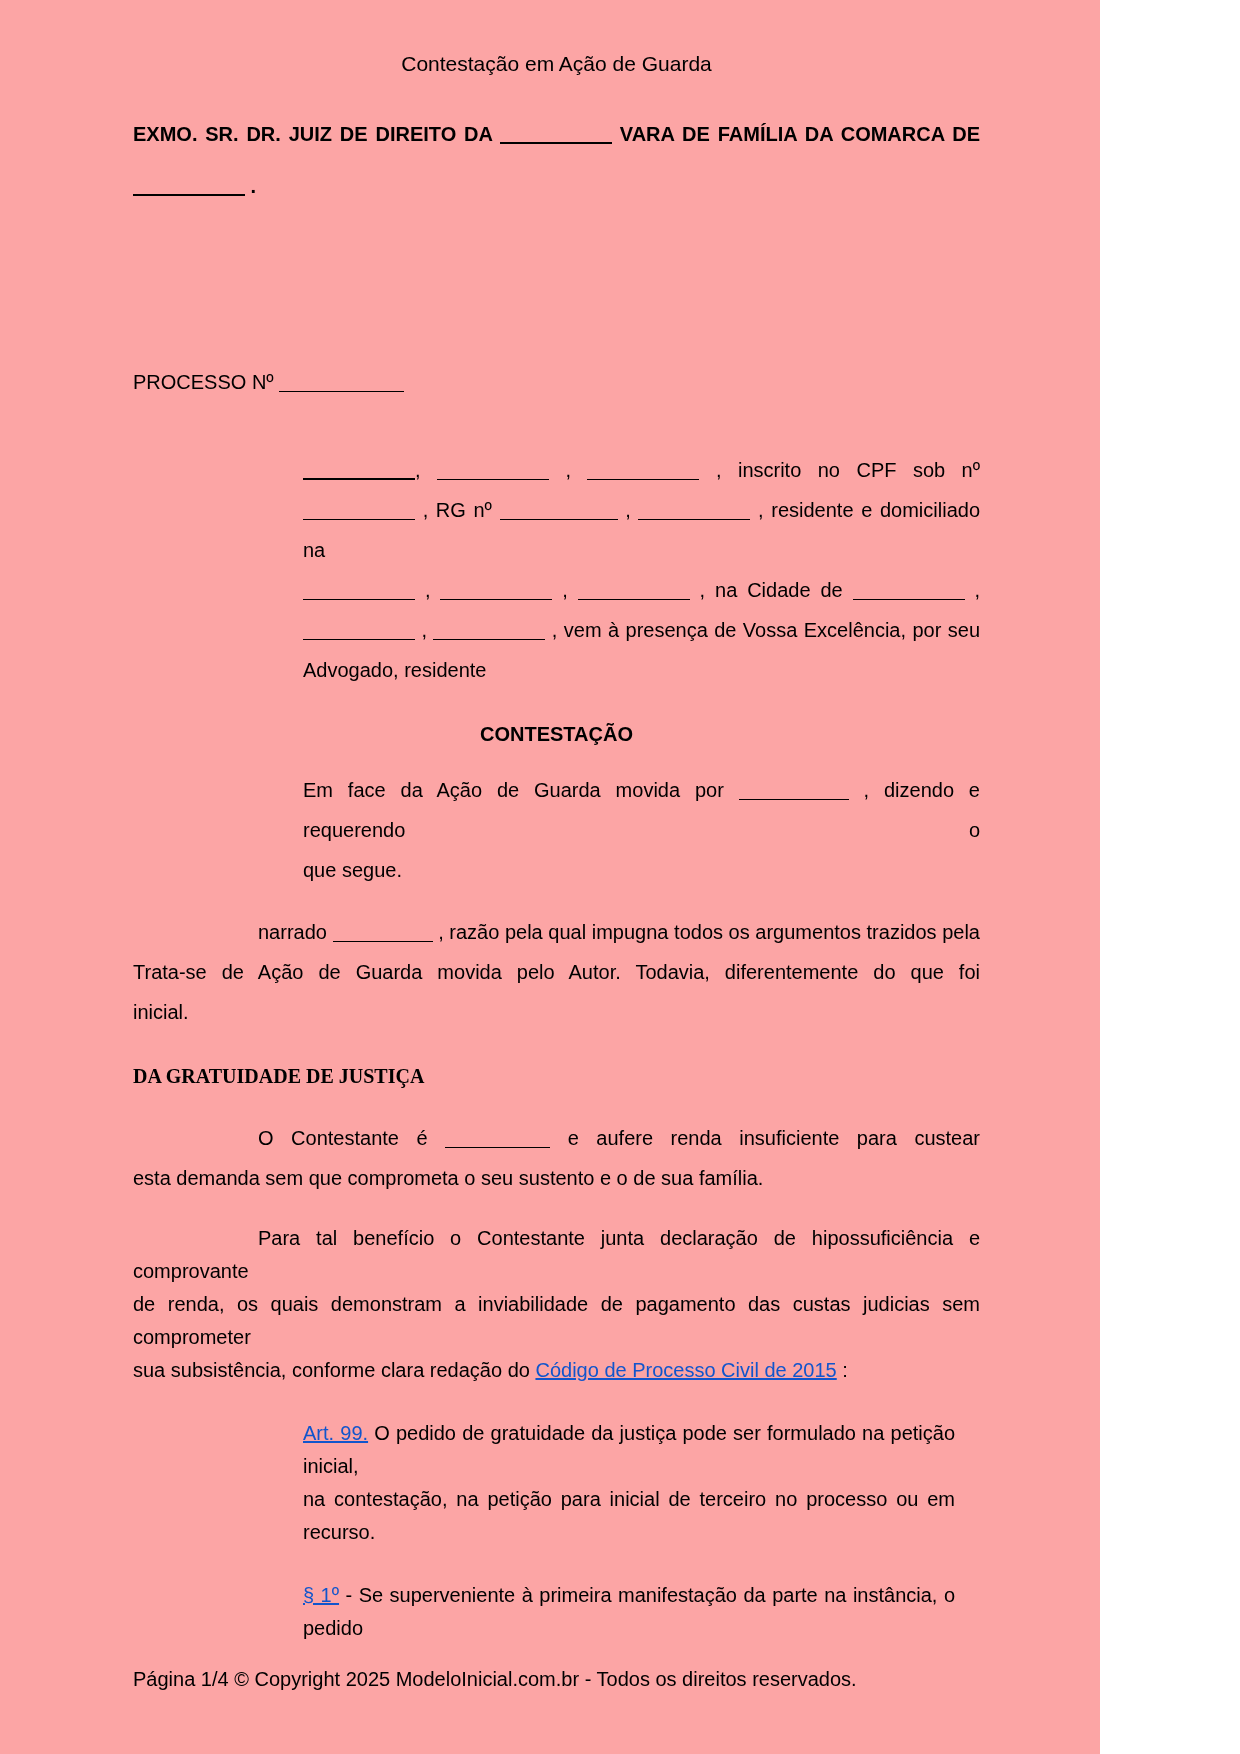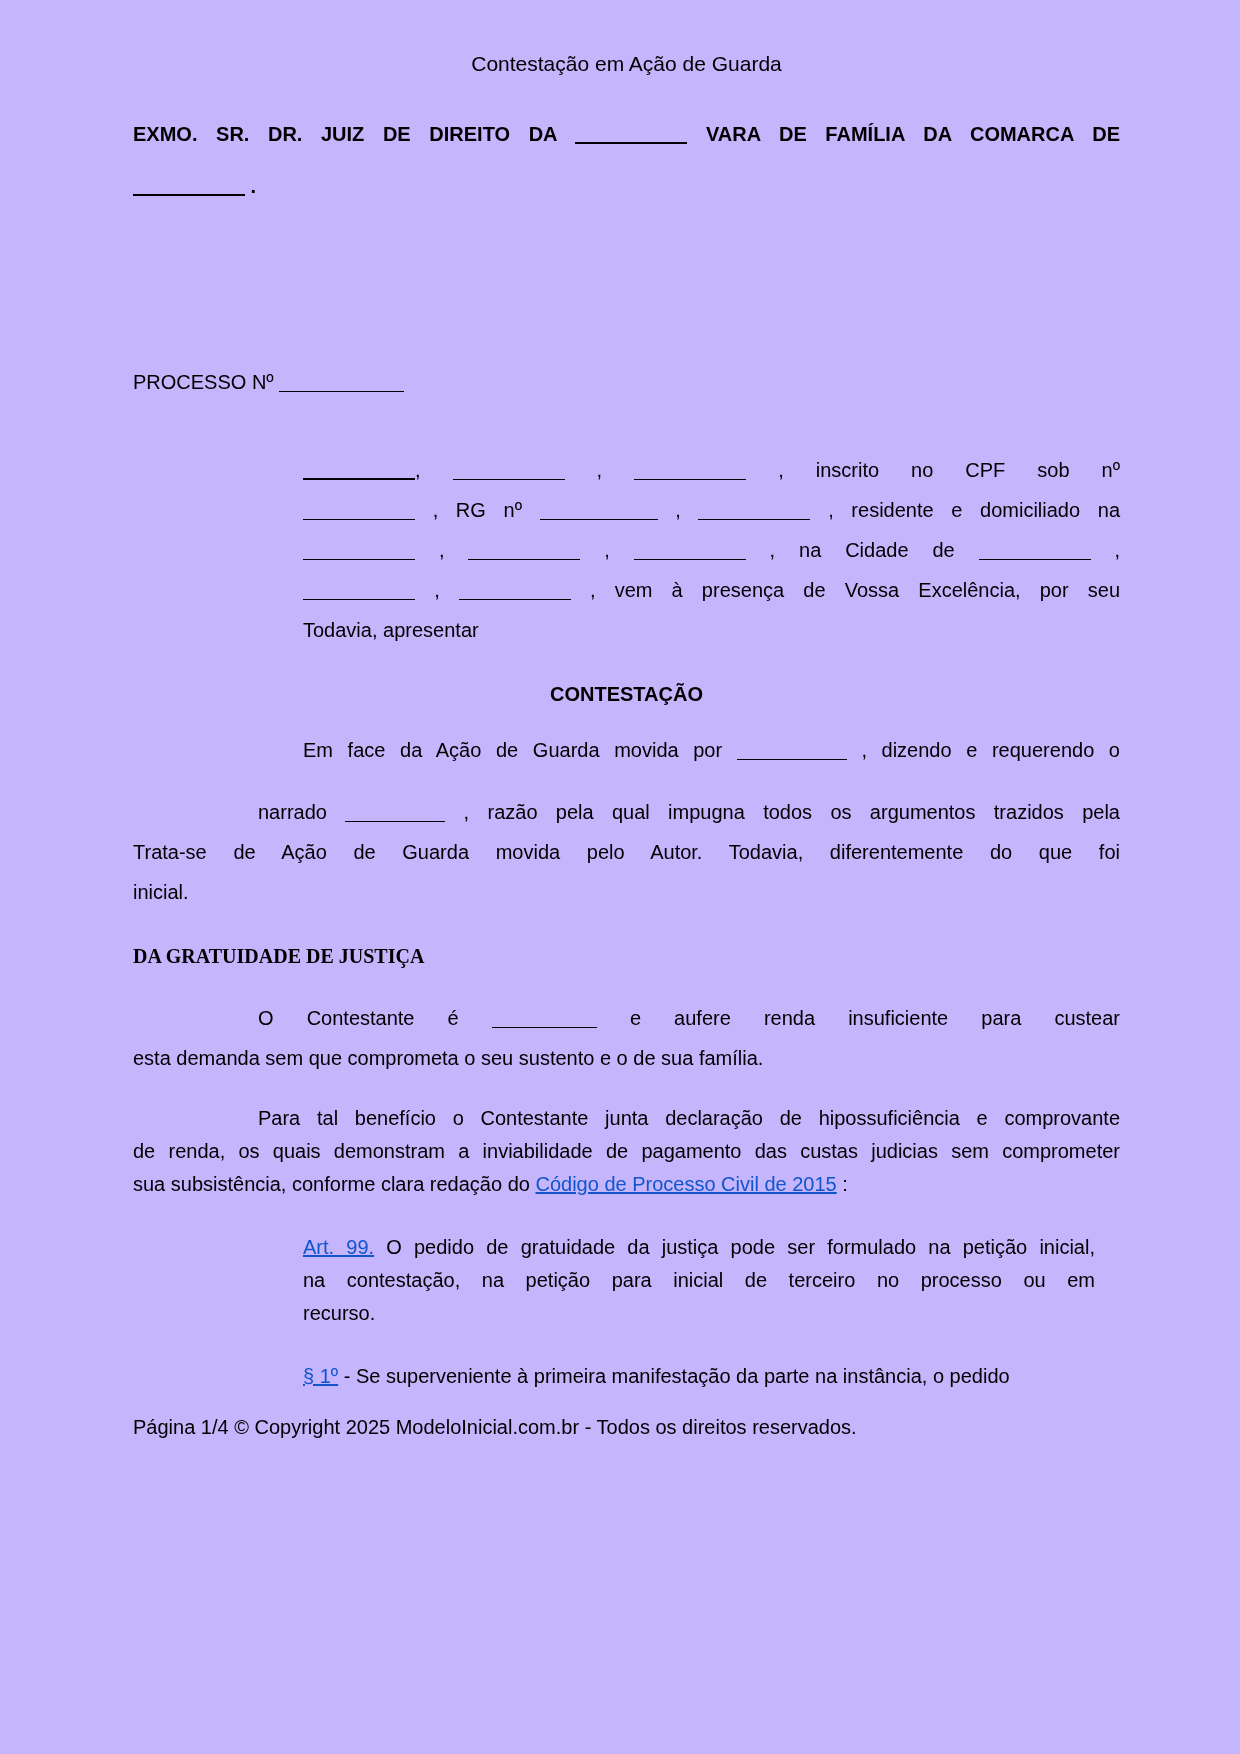--- a/index.html
+++ b/index.html
@@ -2,21 +2,21 @@
 <html style="--link-color: #1155CC;"><head>
 <meta charset="utf-8">
 <style>
   html, body { margin: 0; padding: 0; background: #ffffff; }
   body {
     width: 1240px; height: 1754px; overflow: hidden;
     font-family: "Liberation Sans", sans-serif;
     font-size: 20px; color: #000;
     -webkit-font-smoothing: antialiased;
   }
-  .page { width: 1240px; height: 1754px; position: relative; background: #c4b5fd; }
+  .page { width: 1100px; height: 1754px; position: relative; background: #fca5a5; }
   .doc { padding: 50px 120px 0 133px; }
 
   .doc-title { text-align: center; font-size: 21px; line-height: 28px; }
 
   .para { margin: 0; }
   .para .line { text-align: justify; text-align-last: justify; -moz-text-align-last: justify; }
   .para .line.last { text-align-last: auto; -moz-text-align-last: auto; }
 
   .header { font-weight: bold; line-height: 52px; margin-top: 30px; }
   .processo { line-height: 40px; margin-top: 150px; }
@@ -60,27 +60,28 @@
           <div class="line last"><span class="blank bold" style="width: 112px;"></span> .</div>
         </div>
         <div class="para processo">
           <div class="line last">PROCESSO Nº <span class="blank" style="width: 125px;"></span></div>
         </div>
         <div class="para qual">
           <div class="line"><span class="blank bold" style="width: 112px;"></span>, <span class="blank" style="width: 112px;"></span> , <span class="blank" style="width: 112px;"></span> , inscrito no CPF sob nº</div>
           <div class="line"><span class="blank" style="width: 112px;"></span> , RG nº <span class="blank" style="width: 118px;"></span> , <span class="blank" style="width: 112px;"></span> , residente e domiciliado na</div>
           <div class="line"><span class="blank" style="width: 112px;"></span> , <span class="blank" style="width: 112px;"></span> , <span class="blank" style="width: 112px;"></span> , na Cidade de <span class="blank" style="width: 112px;"></span> ,</div>
           <div class="line"><span class="blank" style="width: 112px;"></span> , <span class="blank" style="width: 112px;"></span> , vem à presença de Vossa Excelência, por seu</div>
-          <div class="line last">Todavia, apresentar</div>
+          <div class="line last">Advogado, residente</div>
         </div>
         <div class="para heading-center">
           <div class="line last">CONTESTAÇÃO</div>
         </div>
         <div class="para emface">
           <div class="line">Em face da Ação de Guarda movida por <span class="blank" style="width: 110px;"></span> , dizendo e requerendo o</div>
+          <div class="line last">que segue.</div>
         </div>
         <div class="para body-fatos">
           <div class="line">narrado <span class="blank" style="width: 100px;"></span> , razão pela qual impugna todos os argumentos trazidos pela</div>
           <div class="line">Trata-se de Ação de Guarda movida pelo Autor. Todavia, diferentemente do que foi</div>
           <div class="line last">inicial.</div>
         </div>
         <div class="para section-grat">
           <div class="line last">DA GRATUIDADE DE JUSTIÇA</div>
         </div>
         <div class="para body-contestante">

